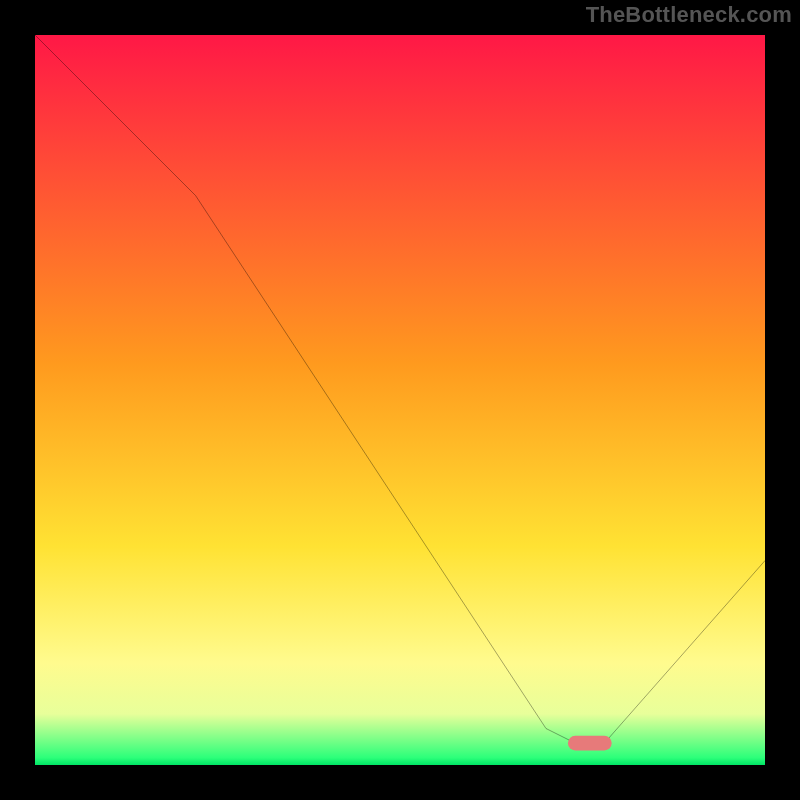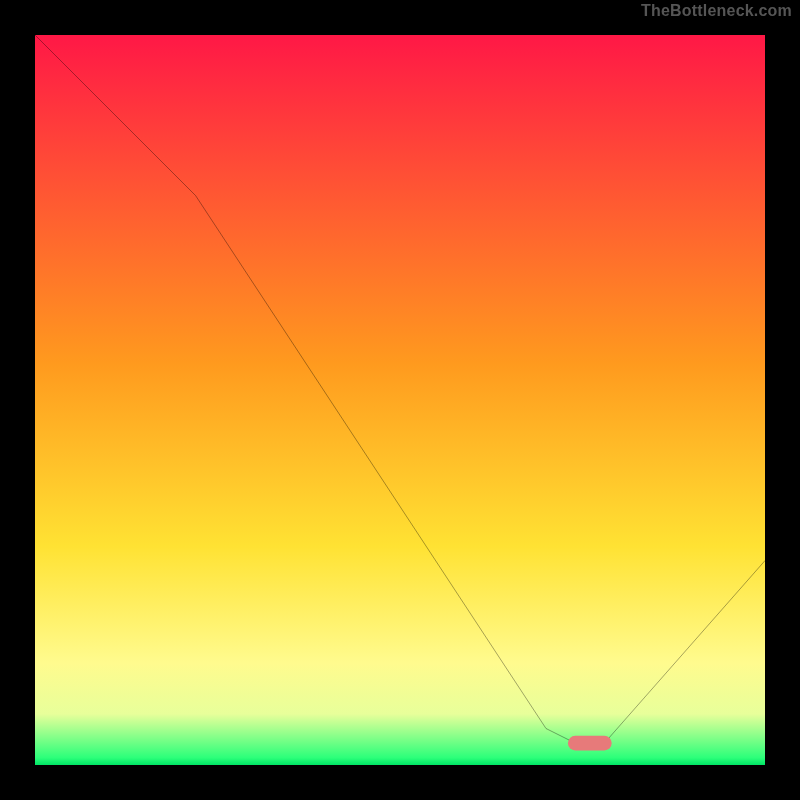--- a/index.html
+++ b/index.html
@@ -15,21 +15,21 @@
     height: 800px;
     position: relative;
     background: #000000;
     box-sizing: border-box;
   }
   .watermark {
     position: absolute;
     top: 2px;
     right: 8px;
     color: #555555;
-    font-size: 16px;
+    font-size: 22px;
     font-weight: bold;
     letter-spacing: 0.2px;
     z-index: 30;
   }
   .frame {
     position: absolute;
     top: 30px;
     left: 30px;
     right: 30px;
     bottom: 30px;

